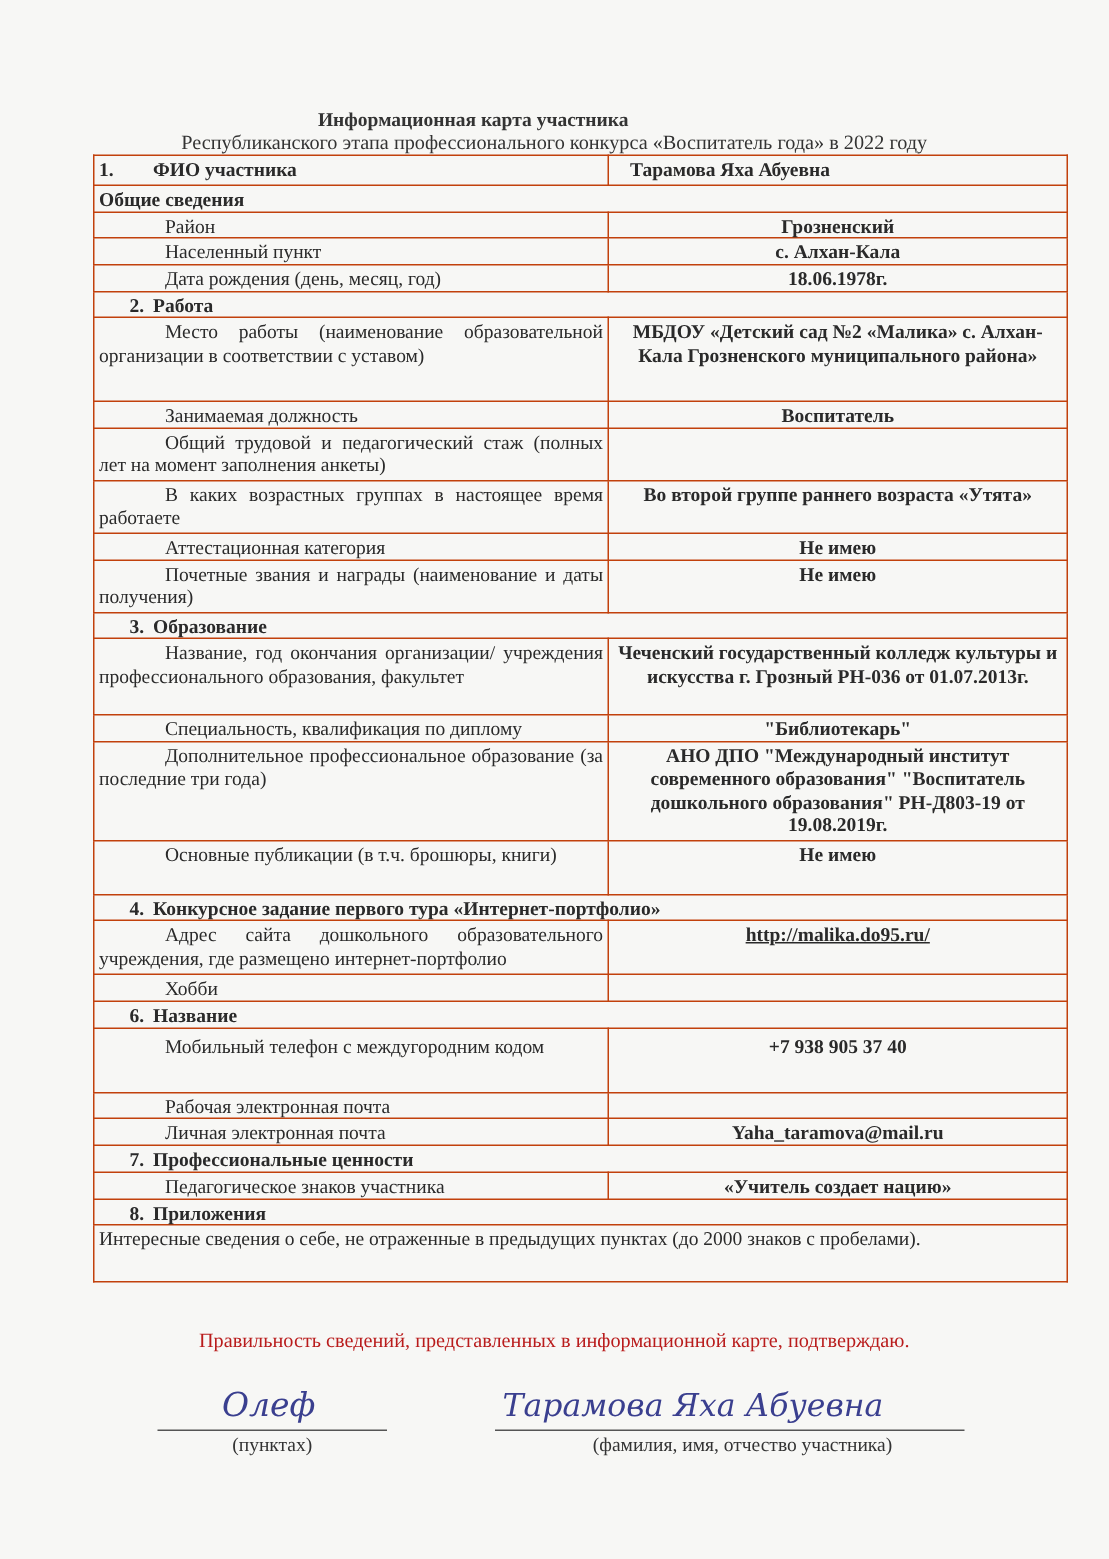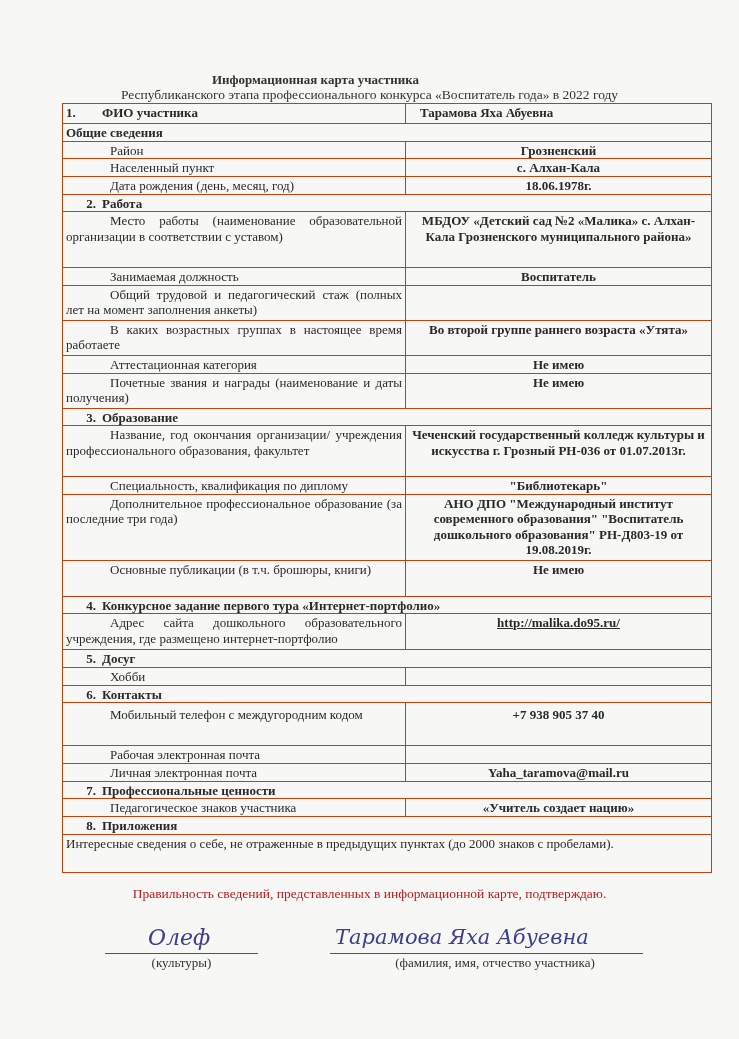--- a/index.html
+++ b/index.html
@@ -141,33 +141,28 @@
       <tr class="section" style="height:17px">
         <td colspan="2">
           <span class="num">4.</span><span>Конкурсное задание первого тура «Интернет-портфолио»</span>
         </td>
       </tr>
       <tr style="height:36px">
         <td class="lbl"><span class="ind"></span><span>Адрес сайта дошкольного образовательного учреждения, где размещено интернет-портфолио</span></td>
         <td class="val"><span class="link">http://malika.do95.ru/</span></td>
       </tr>
 
-      <tr class="section" style="height:17px">
-        <td colspan="2">
-          <span class="num">5.</span><span>Досуг</span>
-        </td>
-      </tr>
       <tr style="height:18px">
         <td class="lbl"><span class="ind"></span><span>Хобби</span></td>
         <td class="val"></td>
       </tr>
 
       <tr class="section" style="height:17px">
         <td colspan="2">
-          <span class="num">6.</span><span>Контакты</span>
+          <span class="num">6.</span><span>Название</span>
         </td>
       </tr>
       <tr style="height:43px">
         <td class="lbl" style="line-height:21px"><span class="ind"></span><span>Мобильный телефон с междугородним кодом</span></td>
         <td class="val" style="padding-top:4px">+7 938 905 37 40</td>
       </tr>
       <tr style="height:17px">
         <td class="lbl"><span class="ind"></span><span>Рабочая электронная почта</span></td>
         <td class="val"></td>
       </tr>
@@ -194,19 +189,19 @@
       <tr style="height:38px">
         <td colspan="2" class="just">Интересные сведения о себе, не отраженные в предыдущих пунктах (до 2000 знаков с пробелами).</td>
       </tr>
     </tbody>
   </table>
 
   <div class="confirm">Правильность сведений, представленных в информационной карте, подтверждаю.</div>
 
   <div class="sig-script" style="left:148px; top:925px;">Олеф</div>
   <div class="sig-line" style="left:105px; top:953px; width:153px;"></div>
-  <div class="sig-caption" style="left:105px; top:955px; width:153px;">(культуры)</div>
+  <div class="sig-caption" style="left:105px; top:955px; width:153px;">(пунктах)</div>
 
   <div class="sig-script" style="left:335px; top:925px; font-size:21px;">Тарамова Яха Абуевна</div>
   <div class="sig-line" style="left:330px; top:953px; width:313px;"></div>
   <div class="sig-caption" style="left:370px; top:955px; width:250px;">(фамилия, имя, отчество участника)</div>
 
 </div>
 
 </body></html>

